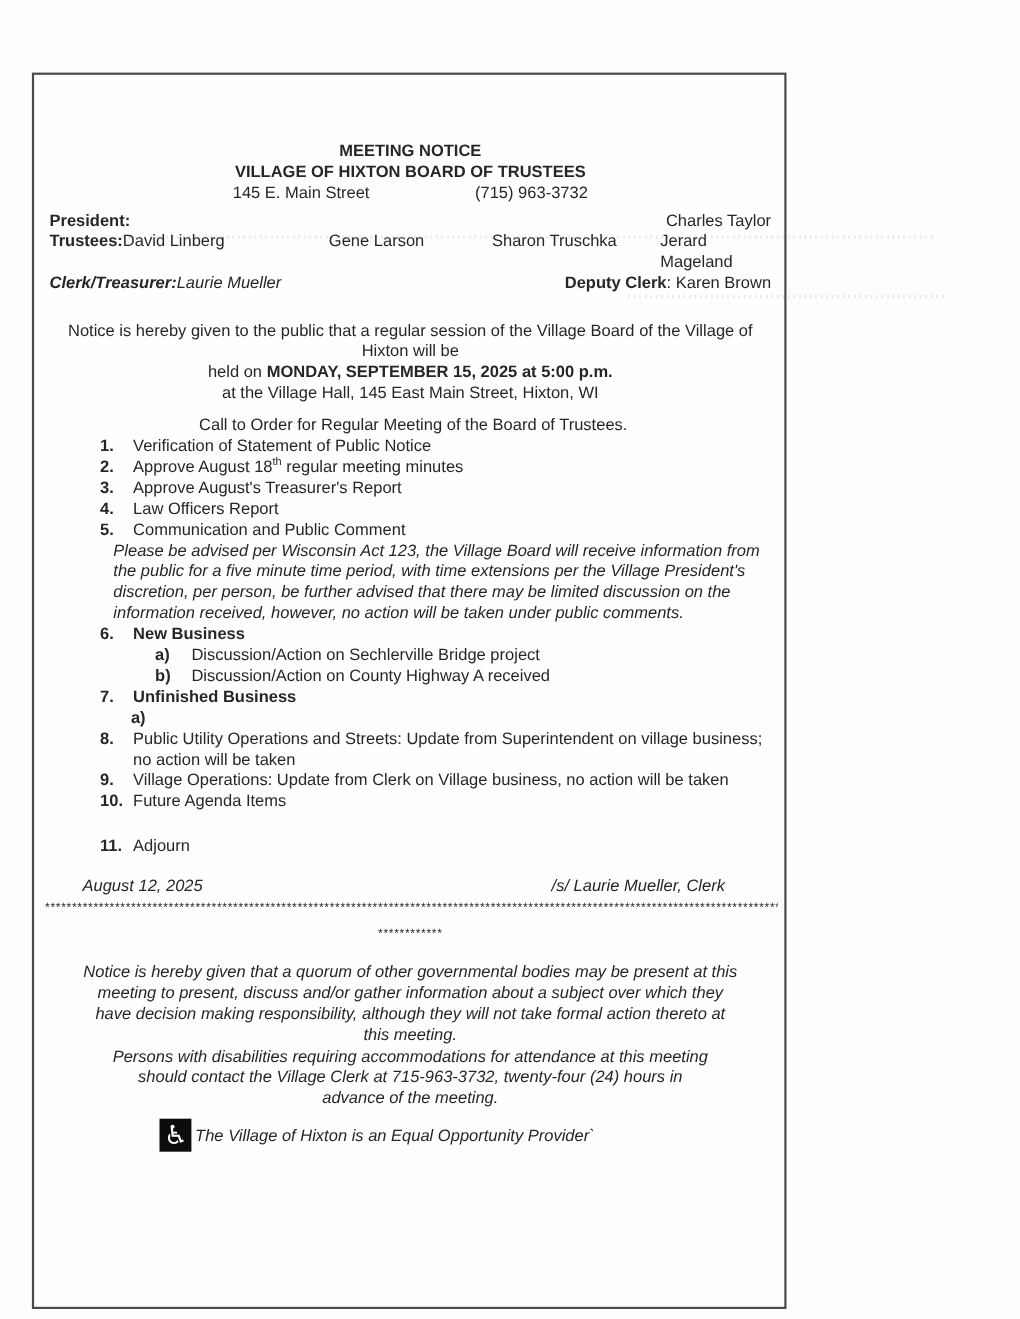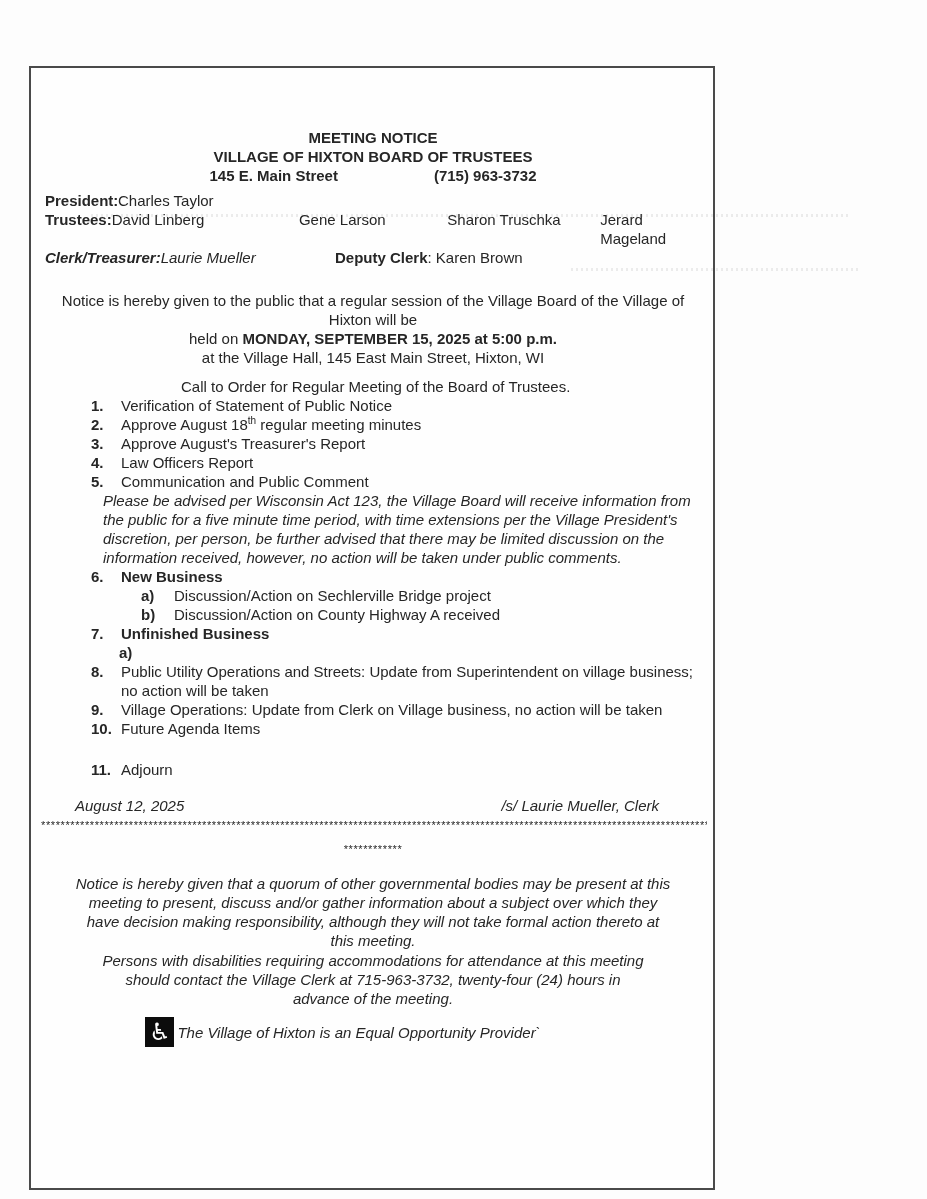--- a/index.html
+++ b/index.html
@@ -28,23 +28,23 @@
   .scan-artifact {
     position:absolute; pointer-events:none;
     background:repeating-linear-gradient(90deg,#aaa 0 2px,transparent 2px 5px);
     opacity:.22; height:3px;
   }
   .art1 { left:60px; top:146px; width:760px; }
   .art2 { left:540px; top:200px; width:290px; }
   .b { font-weight:700; }
   .header { text-align:center; font-weight:700; }
   .header-line { display:block; }
-  .addr-line { display:flex; justify-content:center; gap:96px; font-weight:700; }
+  .addr-line { display:flex; justify-content:center; gap:96px; font-weight:400; }
   .officials { margin-top:6px; }
-  .orow { display:flex; }
+  .orow { display:flex;justify-content:space-between; }
   .olabel { font-weight:700; white-space:pre; }
   .president-label { width:73px; }
   .trustees-label { width:73px; }
   .trustees-names { display:flex; flex:1; }
   .tname { display:inline-block; }
   .t0 { width:202px; }
   .t1 { width:160px; }
   .t2 { width:165px; }
   .clerk-group { width:290px; display:flex;font-style:italic; }
   .notice { margin-top:24px; text-align:center; }

